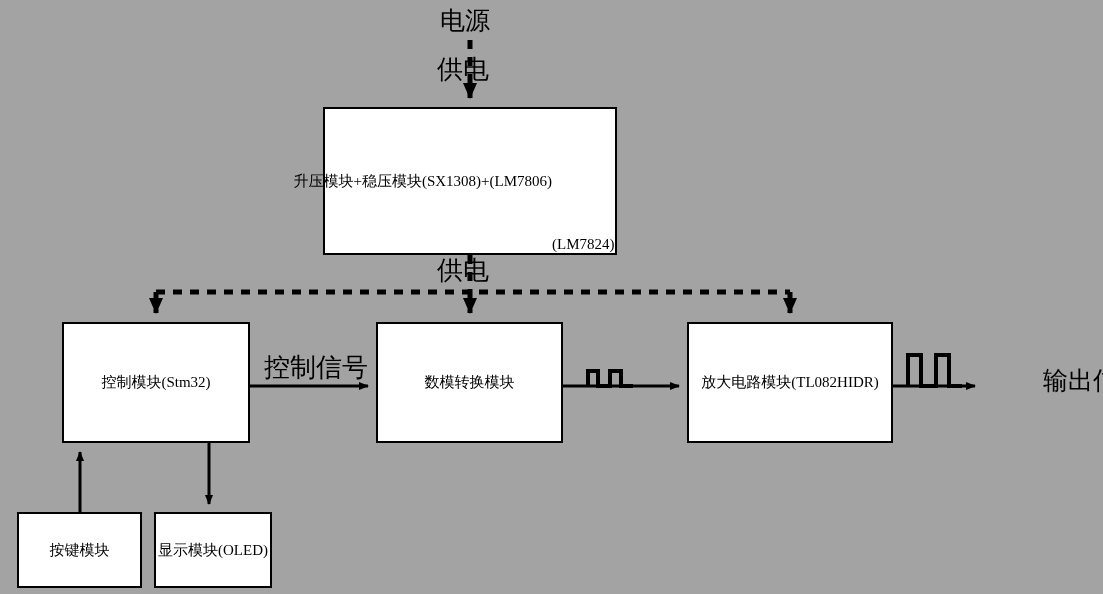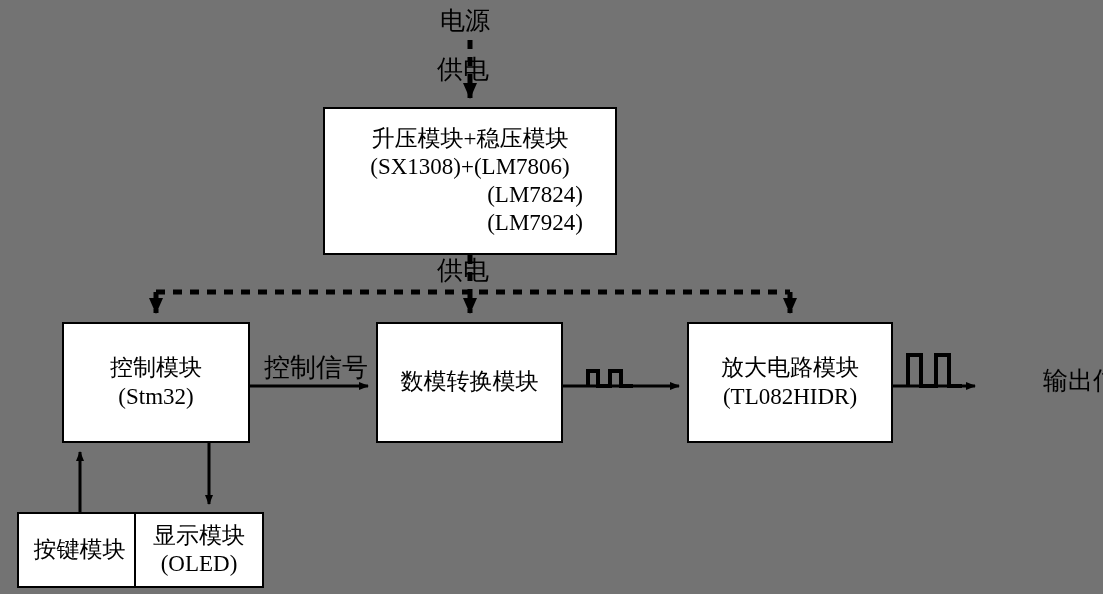--- a/index.html
+++ b/index.html
@@ -8,35 +8,35 @@
     background: #ffffff;
   }
   body {
     font-family: "Liberation Serif", "DejaVu Serif", serif;
     color: #000000;
   }
   #canvas {
     position: relative;
     width: 1103px;
     height: 594px;
-    background: #737373;
+    background: #a3a3a3;
     overflow: hidden;
   }
   .box {
     position: absolute;
     box-sizing: border-box;
     border: 2px solid #000000;
     background: #ffffff;
     display: flex;
-    flex-direction: column;
+    flex-direction: row;
     align-items: center;
     justify-content: center;
     text-align: center;
     line-height: 1.22;
-    font-size: 23px;
+    font-size: 15px;
   }
   .box .ln {
     display: block;
     white-space: nowrap;
   }
   .box.power {
     align-items: center;
     justify-content: center;
   }
   .box.power .ln.r {
@@ -73,42 +73,41 @@
   <div class="lbl" style="left:437px; top:258px;">供电</div>
 
   <div class="lbl" style="left:264px; top:355px;">控制信号</div>
 
   <div class="lbl big" style="left:1043px; top:368px;">输出信号</div>
 
   <div class="box power" style="left:323px; top:107px; width:294px; height:148px;">
     <span class="ln">升压模块+稳压模块</span>
     <span class="ln">(SX1308)+(LM7806)</span>
     <span class="ln r">(LM7824)</span>
-    <span class="ln r">(LM7924)</span>
   </div>
 
   <div class="box" style="left:62px; top:322px; width:188px; height:121px;">
     <span class="ln">控制模块</span>
     <span class="ln">(Stm32)</span>
   </div>
 
   <div class="box" style="left:376px; top:322px; width:187px; height:121px;">
     <span class="ln">数模转换模块</span>
   </div>
 
   <div class="box" style="left:687px; top:322px; width:206px; height:121px;font-family:Liberation Serif, serif;">
     <span class="ln">放大电路模块</span>
     <span class="ln">(TL082HIDR)</span>
   </div>
 
   <div class="box" style="left:17px; top:512px; width:125px; height:76px;">
     <span class="ln">按键模块</span>
   </div>
 
-  <div class="box" style="left:134px; top:512px; width:130px; height:76px;">
+  <div class="box" style="left:154px; top:512px; width:118px; height:76px;">
     <span class="ln">显示模块</span>
     <span class="ln">(OLED)</span>
   </div>
 
   <svg class="overlay" viewBox="0 0 1103 594">
     <defs>
       <marker id="arrowhead" markerWidth="10" markerHeight="8" refX="9" refY="4" orient="auto" markerUnits="userSpaceOnUse">
         <path d="M0,0 L10,4 L0,8 Z" fill="#000000"></path>
       </marker>
       <marker id="arrowheadBig" markerWidth="16" markerHeight="14" refX="15" refY="7" orient="auto" markerUnits="userSpaceOnUse">

